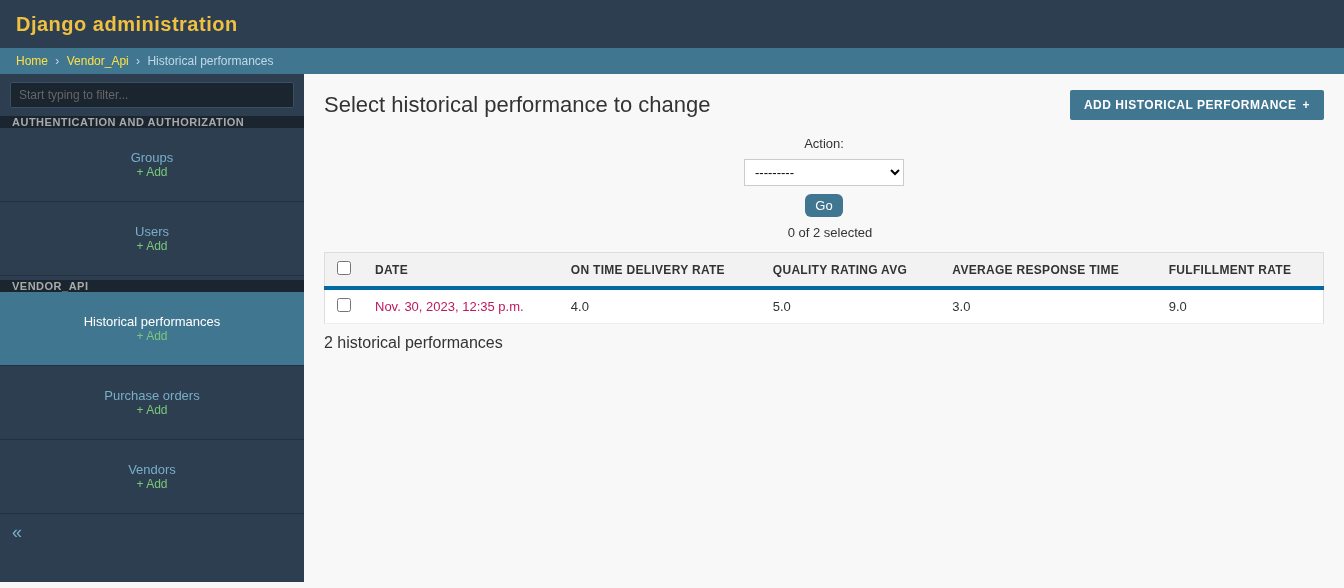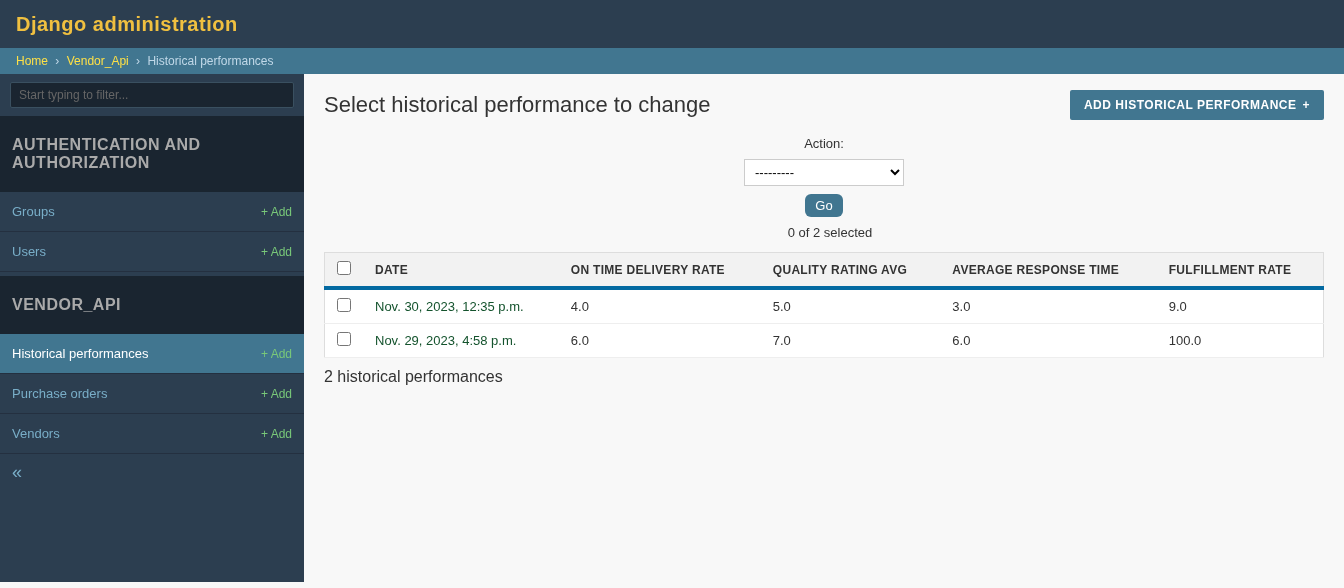--- a/index.html
+++ b/index.html
@@ -83,34 +83,35 @@
       border: 1px solid #3a5060;
       color: #aaa;
       font-size: 12px;
       border-radius: 2px;
     }
     .sidebar-filter input::placeholder { color: #666; }
 
     .sidebar-section-header {
       background: #1a2530;
       color: #aaa;
-      font-size: 16px;
+      font-size: 11px;
       font-weight: bold;
       letter-spacing: 0.5px;
-      padding: 20px 12px;
+      padding: 0 12px;
       text-transform: uppercase;
     }
     .sidebar-item {
       display: flex;
       align-items: center;
       justify-content: space-between;
-      padding: 12px 12px;
+      padding: 22px 12px;
       color: #c0d8e8;
       cursor: pointer;
       border-bottom: 1px solid #243040;
+      flex-direction: column;
     }
     .sidebar-item.active { background: #417690; }
     .sidebar-item .item-label {
       color: #79aec8;
       font-size: 13px;
     }
     .sidebar-item.active .item-label { color: #fff; }
     .sidebar-item .add-link {
       color: #79c879;
       font-size: 12px;
@@ -210,21 +211,21 @@
       text-transform: uppercase;
       letter-spacing: 0.3px;
       border-bottom: 4px solid #0369a1;
     }
     .data-table td {
       padding: 8px 12px;
       font-size: 13px;
       border-bottom: 1px solid #eee;
     }
     .data-table .date-link {
-      color: #14532d;
+      color: #be185d;
       text-decoration: none;
       font-weight: 500;
     }
     .data-table td.checkbox-col, .data-table th.checkbox-col {
       width: 30px;
     }
     .row-checkbox {
       cursor: pointer;
       width: 14px;
       height: 14px;
@@ -353,31 +354,19 @@
         <input type="checkbox" class="row-checkbox" style="">
       </td>
       <td>
         <a href="#" class="date-link">Nov. 30, 2023, 12:35 p.m.</a>
       </td>
       <td>4.0</td>
       <td>5.0</td>
       <td>3.0</td>
       <td>9.0</td>
     </tr>
-          <tr>
-      <td class="checkbox-col">
-        <input type="checkbox" class="row-checkbox" style="">
-      </td>
-      <td>
-        <a href="#" class="date-link">Nov. 29, 2023, 4:58 p.m.</a>
-      </td>
-      <td>6.0</td>
-      <td>7.0</td>
-      <td>6.0</td>
-      <td>100.0</td>
-    </tr>
         </tbody>
     </table>
 
     <div class="result-count">2 historical performances</div>
   </div>
 
 </div>
 
 </body></html>

